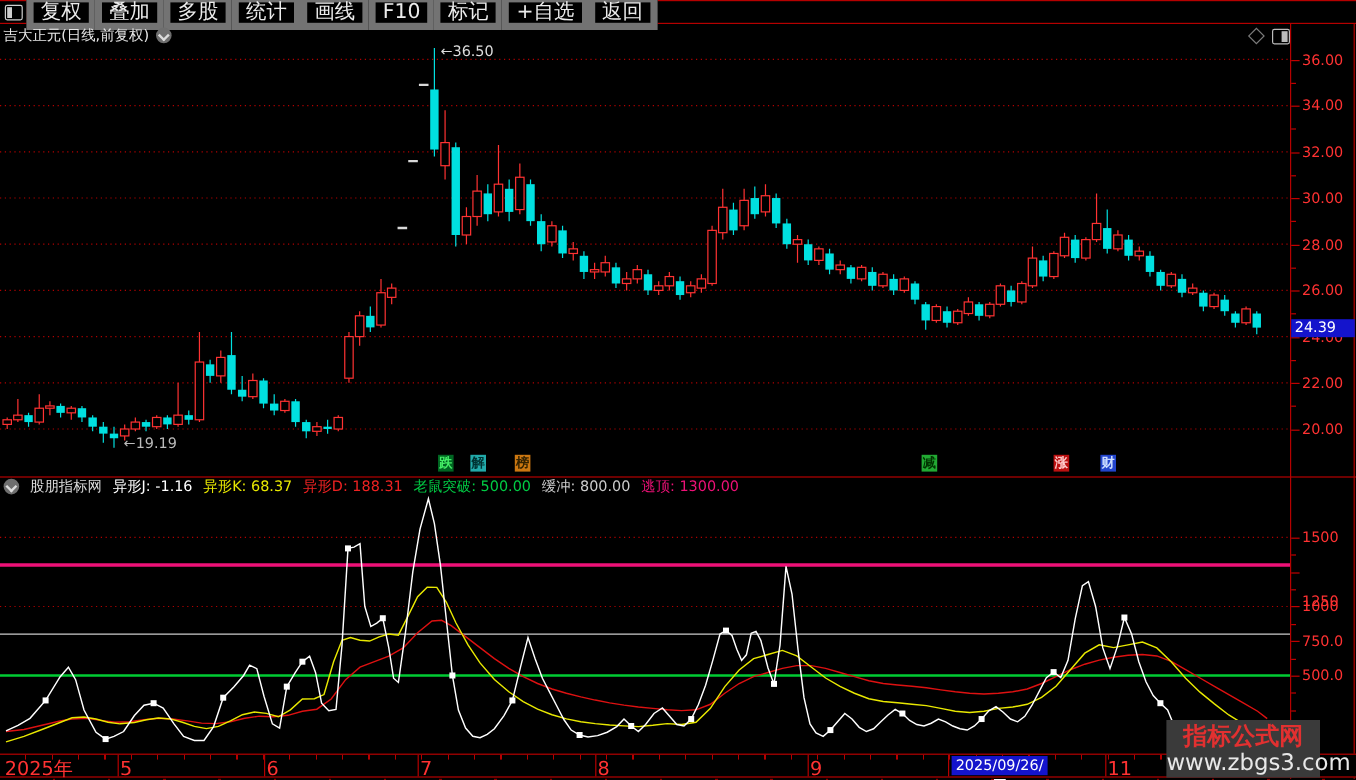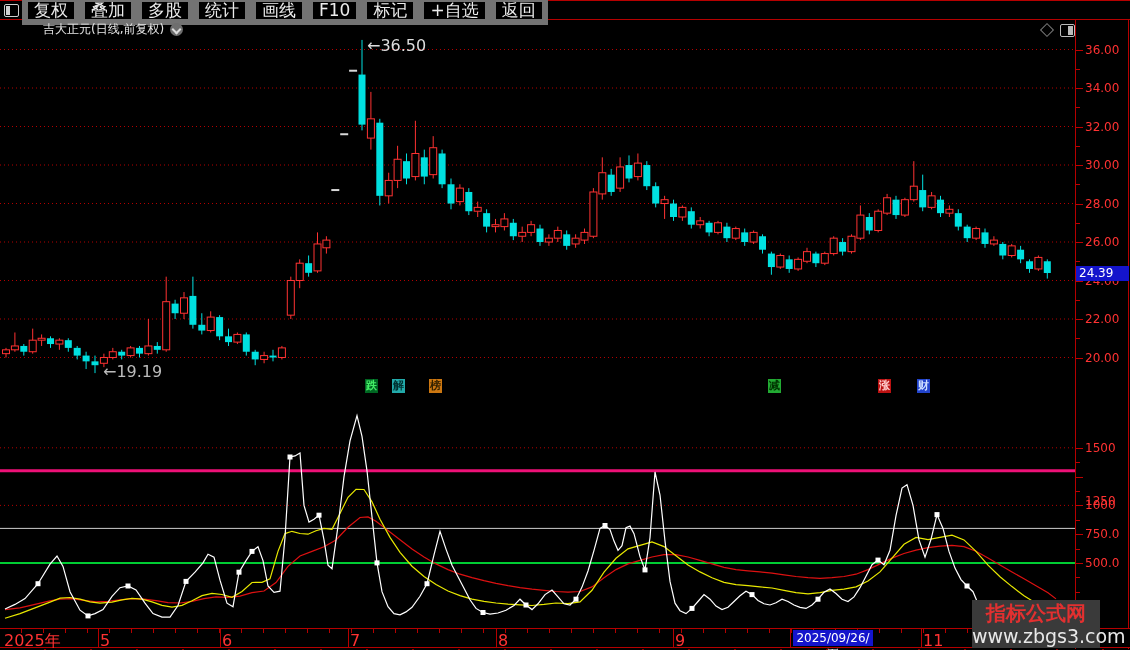--- a/index.html
+++ b/index.html
@@ -14,31 +14,31 @@
   .winicon::after{content:"";position:absolute;left:1px;top:1px;bottom:1px;width:4px;background:#cfcfcf;}
   .tb-periods{display:flex;gap:15px;padding-left:11px;flex:1;align-items:center;}
   .tb-period{color:#d8d8d8;font-size:12px;white-space:nowrap;cursor:default;}
   .tb-period.active{color:#00e5e5;}
   .tri{display:inline-block;width:0;height:0;border-left:4px solid transparent;border-right:4px solid transparent;
        border-top:5px solid #d8d8d8;margin-left:3px;}
   .tb-right{display:flex;margin-right:1px;flex:0 0 auto;}
   .tb-btn{color:#ececec;font-size:17px;border:6px solid #737373;padding:0 6px;height:17px;line-height:16px;
           margin-left:-1px;white-space:nowrap;background:#000;}
   
-  .titlebar{position:absolute;left:0;top:21px;height:17px;display:flex;align-items:center;margin-left:40px;}
+  .titlebar{position:absolute;left:0;top:21px;height:17px;display:flex;align-items:center;}
   .title{color:#e8e8e8;font-size:12px;margin-left:3px;}
   .circle-chevron{width:13px;height:13px;border-radius:50%;background:#6e6e6e;display:inline-block;margin-left:6px;position:relative;flex:0 0 auto;}
   .circle-chevron::after{content:"";position:absolute;left:3px;top:3px;width:5px;height:5px;
         border-right:2px solid #dcdcdc;border-bottom:2px solid #dcdcdc;transform:rotate(45deg);}
   .diamond-icon{position:absolute;left:1042px;top:25px;width:8px;height:8px;border:1px solid #7a7a7a;transform:rotate(45deg);}
   .winicon2{position:absolute;left:1060px;top:24px;width:13px;height:11px;border:1px solid #bbb;border-radius:2px;}
   .winicon2::after{content:"";position:absolute;right:1px;top:1px;bottom:1px;width:5px;background:#bbb;}
   
   .chart-area{position:absolute;left:0;top:38px;width:1075px;height:358px;}
-  .anno{position:absolute;font-size:16px;white-space:nowrap;}
+  .anno{position:absolute;font-size:12px;white-space:nowrap;}
   .badge{position:absolute;width:13px;height:14px;font-size:11px;line-height:14px;text-align:center;font-weight:bold;cursor:default;}
   .ind-header{position:absolute;left:0;top:397px;width:1130px;height:15px;box-sizing:border-box;border-top:1px solid #b50000;
         background:#000;display:flex;align-items:center;gap:9px;font-size:12px;padding-left:3px;white-space:nowrap;}
   .ind-area{position:absolute;left:0;top:412px;width:1075px;height:216px;}
   
   .vline-axis{position:absolute;left:1075px;top:20px;width:1px;height:629px;background:#b50000;}
   .vline-right{position:absolute;left:1128px;top:20px;width:1px;height:629px;background:#b50000;}
   .y-axis{position:absolute;left:1076px;top:20px;width:52px;height:628px;}
   .y-label{position:absolute;left:9px;color:#ff3232;font-size:12px;white-space:nowrap;}
   .y-tick{position:absolute;left:0;height:1px;background:#c00000;}
@@ -327,20 +327,30 @@
         <rect x="1017.1" y="211.72043010752688" width="7" height="9.623655913978524" fill="#00e0e0"></rect>
         <line x1="1029.5" x2="1029.5" y1="221.3440860215054" y2="234.81720430107532" stroke="#00e0e0" stroke-width="1"></line>
         <rect x="1026" y="223.26881720430106" width="7" height="7.698924731182785" fill="#00e0e0"></rect>
         <line x1="1038.4" x2="1038.4" y1="217.49462365591398" y2="232.89247311827955" stroke="#ff3232" stroke-width="1"></line>
         <rect x="1034.9" y="219.4193548387097" width="7" height="11.54838709677415" fill="#000" stroke="#ff3232" stroke-width="1"></rect>
         <line x1="1047.3" x2="1047.3" y1="221.3440860215054" y2="240.59139784946234" stroke="#00e0e0" stroke-width="1"></line>
         <rect x="1043.8" y="223.26881720430106" width="7" height="11.740860215053772" fill="#00e0e0"></rect>
       </svg>
   <div class="anno" style="left: 367px; top: -2px; color: rgb(221, 221, 221);">←36.50</div><div class="anno" style="left: 103px; top: 324px; color: rgb(187, 187, 187);">←19.19</div><div class="badge" style="left: 365px; top: 341px; background: rgb(0, 102, 34); color: rgb(68, 238, 102);">跌</div><div class="badge" style="left: 392px; top: 341px; background: rgb(34, 170, 170); color: rgb(0, 51, 51);">解</div><div class="badge" style="left: 429px; top: 341px; background: rgb(204, 119, 17); color: rgb(51, 34, 0);">榜</div><div class="badge" style="left: 768px; top: 341px; background: rgb(34, 170, 51); color: rgb(0, 51, 0);">减</div><div class="badge" style="left: 878px; top: 341px; background: rgb(187, 17, 17); color: rgb(255, 204, 204);">涨</div><div class="badge" style="left: 917px; top: 341px; background: rgb(34, 68, 204); color: rgb(204, 221, 255);">财</div></div>
 
+  <div class="ind-header" id="ind-header">
+      <div class="circle-chevron" style="margin: 0px;"></div>
+      <span style="color: rgb(221, 221, 221);">股朋指标网</span>
+      <span style="color: rgb(255, 255, 255);">异形J: -1.16</span>
+      <span style="color: rgb(232, 232, 0);">异形K: 68.37</span>
+      <span style="color: rgb(238, 34, 34);">异形D: 188.31</span>
+      <span style="color: rgb(0, 204, 68);">老鼠突破: 500.00</span>
+      <span style="color: rgb(204, 204, 204);">缓冲: 800.00</span>
+      <span style="color: rgb(238, 17, 119);">逃顶: 1300.00</span>
+    </div>
 
   <div class="ind-area">
     <svg id="ind-svg" width="1075" height="216">
         <line x1="0" x2="1075" y1="35.8" y2="35.8" stroke="#b30000" stroke-width="1" stroke-dasharray="1 3"></line>
         <line x1="0" x2="1075" y1="93.4" y2="93.4" stroke="#b30000" stroke-width="1" stroke-dasharray="1 3"></line>
         <line x1="0" x2="1075" y1="58.8" y2="58.8" stroke="#ee1177" stroke-width="3"></line>
         <line x1="0" x2="1075" y1="116.4" y2="116.4" stroke="#cccccc" stroke-width="1"></line>
         <line x1="0" x2="1075" y1="150.9" y2="150.9" stroke="#00cc33" stroke-width="2"></line>
         <polyline points="5,197.6 20,195.9 35,192.4 50,188.9 60,187.2 72,186.6 84,188.3 96,189.9 108,189.4 120,187.8 132,186.6 144,187.1 156,188.7 168,190.6 180,191.0 192,189.4 204,186.6 216,184.8 228,185.3 240,184.1 252,180.7 264,179.0 276,170.5 288,154.4 300,144.0 312,139.4 324,134.8 336,127.9 348,115.3 360,105.5 368,104.9 376,109.3 388,118.5 400,127.7 412,136.9 424,145.0 436,151.9 448,157.6 460,162.2 472,165.7 484,168.7 496,171.4 508,173.7 520,175.6 532,177.2 544,178.3 556,179.5 568,180.2 580,179.5 592,174.9 604,165.7 616,157.6 628,151.9 640,148.4 652,145.0 664,142.7 676,142.7 688,145.0 700,148.4 712,151.9 724,155.3 736,157.6 748,158.8 760,159.9 772,161.1 784,162.9 796,164.5 808,165.7 820,166.4 832,165.7 844,164.5 856,162.2 868,157.6 880,151.9 892,146.1 904,141.5 916,138.1 928,135.7 940,134.1 952,133.4 964,134.6 976,139.2 988,146.1 1000,153.0 1012,159.9 1024,166.8 1036,173.7 1048,180.7 1056,186.9" fill="none" stroke="#dd1111" stroke-width="1.2"></polyline>
         <polyline points="5,206.2 20,201.6 35,195.9 50,190.1 60,186.1 70,185.5 80,187.2 90,189.9 100,191.2 112,190.1 122,187.8 132,186.4 142,187.1 152,189.9 162,193.3 172,195.2 182,193.3 192,188.7 202,183.6 212,181.3 222,182.5 232,185.3 242,179.5 252,170.5 262,170.3 270,166.8 278,139.4 285,121.6 292,119.3 300,121.5 308,122.2 316,118.7 324,116.4 332,117.3 340,101.4 348,85.3 356,77.3 364,77.5 372,89.9 380,107.2 390,125.4 400,140.4 412,154.2 424,164.5 436,172.6 448,179.0 460,183.6 472,187.1 484,189.4 496,191.0 508,192.2 520,192.9 532,193.5 544,192.4 556,191.0 568,191.7 580,189.9 592,178.3 604,160.2 616,146.3 628,136.9 640,133.4 652,130.0 664,134.6 676,143.8 688,153.0 700,159.9 712,165.7 724,170.3 736,172.6 748,173.7 760,174.9 772,176.0 784,178.3 796,180.7 808,181.8 820,180.7 832,178.3 844,177.2 856,174.9 868,169.1 880,159.9 892,146.1 904,132.3 916,125.4 928,127.7 940,125.4 952,123.1 964,127.9 976,139.4 988,153.2 1000,164.8 1012,174.6 1024,183.8 1036,191.2 1048,197.6 1056,200.7" fill="none" stroke="#e8e800" stroke-width="1.2"></polyline>

